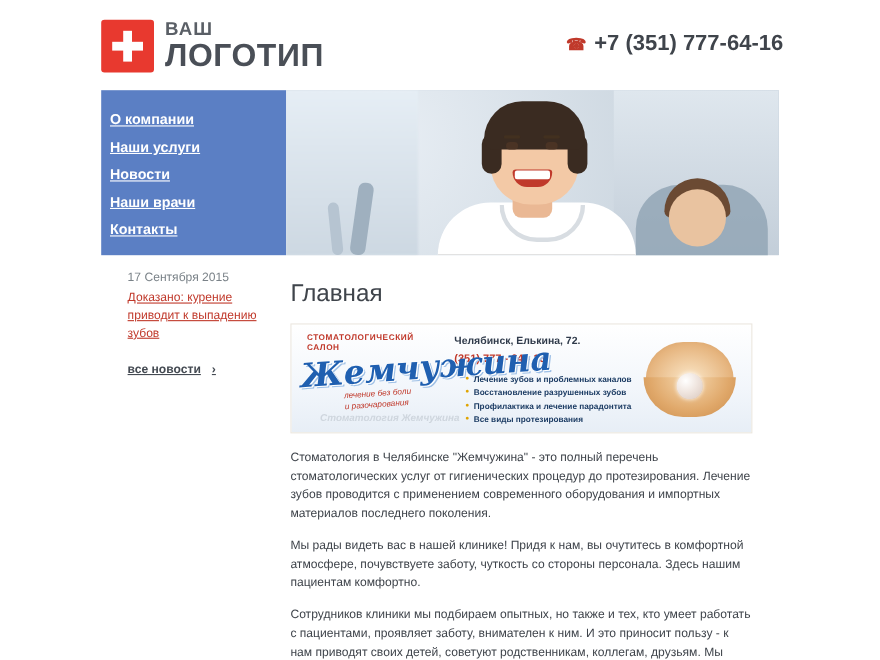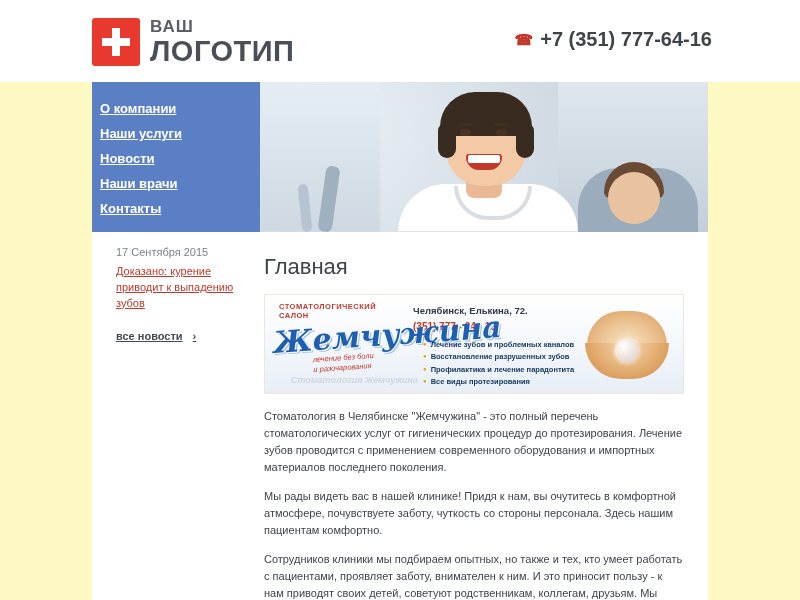--- a/index.html
+++ b/index.html
@@ -10,21 +10,21 @@
     width: 800px;
     height: 600px;
     background: #3d424a;
     font-family: "Liberation Sans", sans-serif;
     overflow: hidden;
   }
   .page {
     position: relative;
     width: 800px;
     height: 600px;
-    background: #fef9c3;
+    background: #ffffff;
   }
   
   .header-band {
     position: absolute;
     left: 0;
     top: 0;
     width: 800px;
     height: 82px;
     background: #ffffff;
   }

